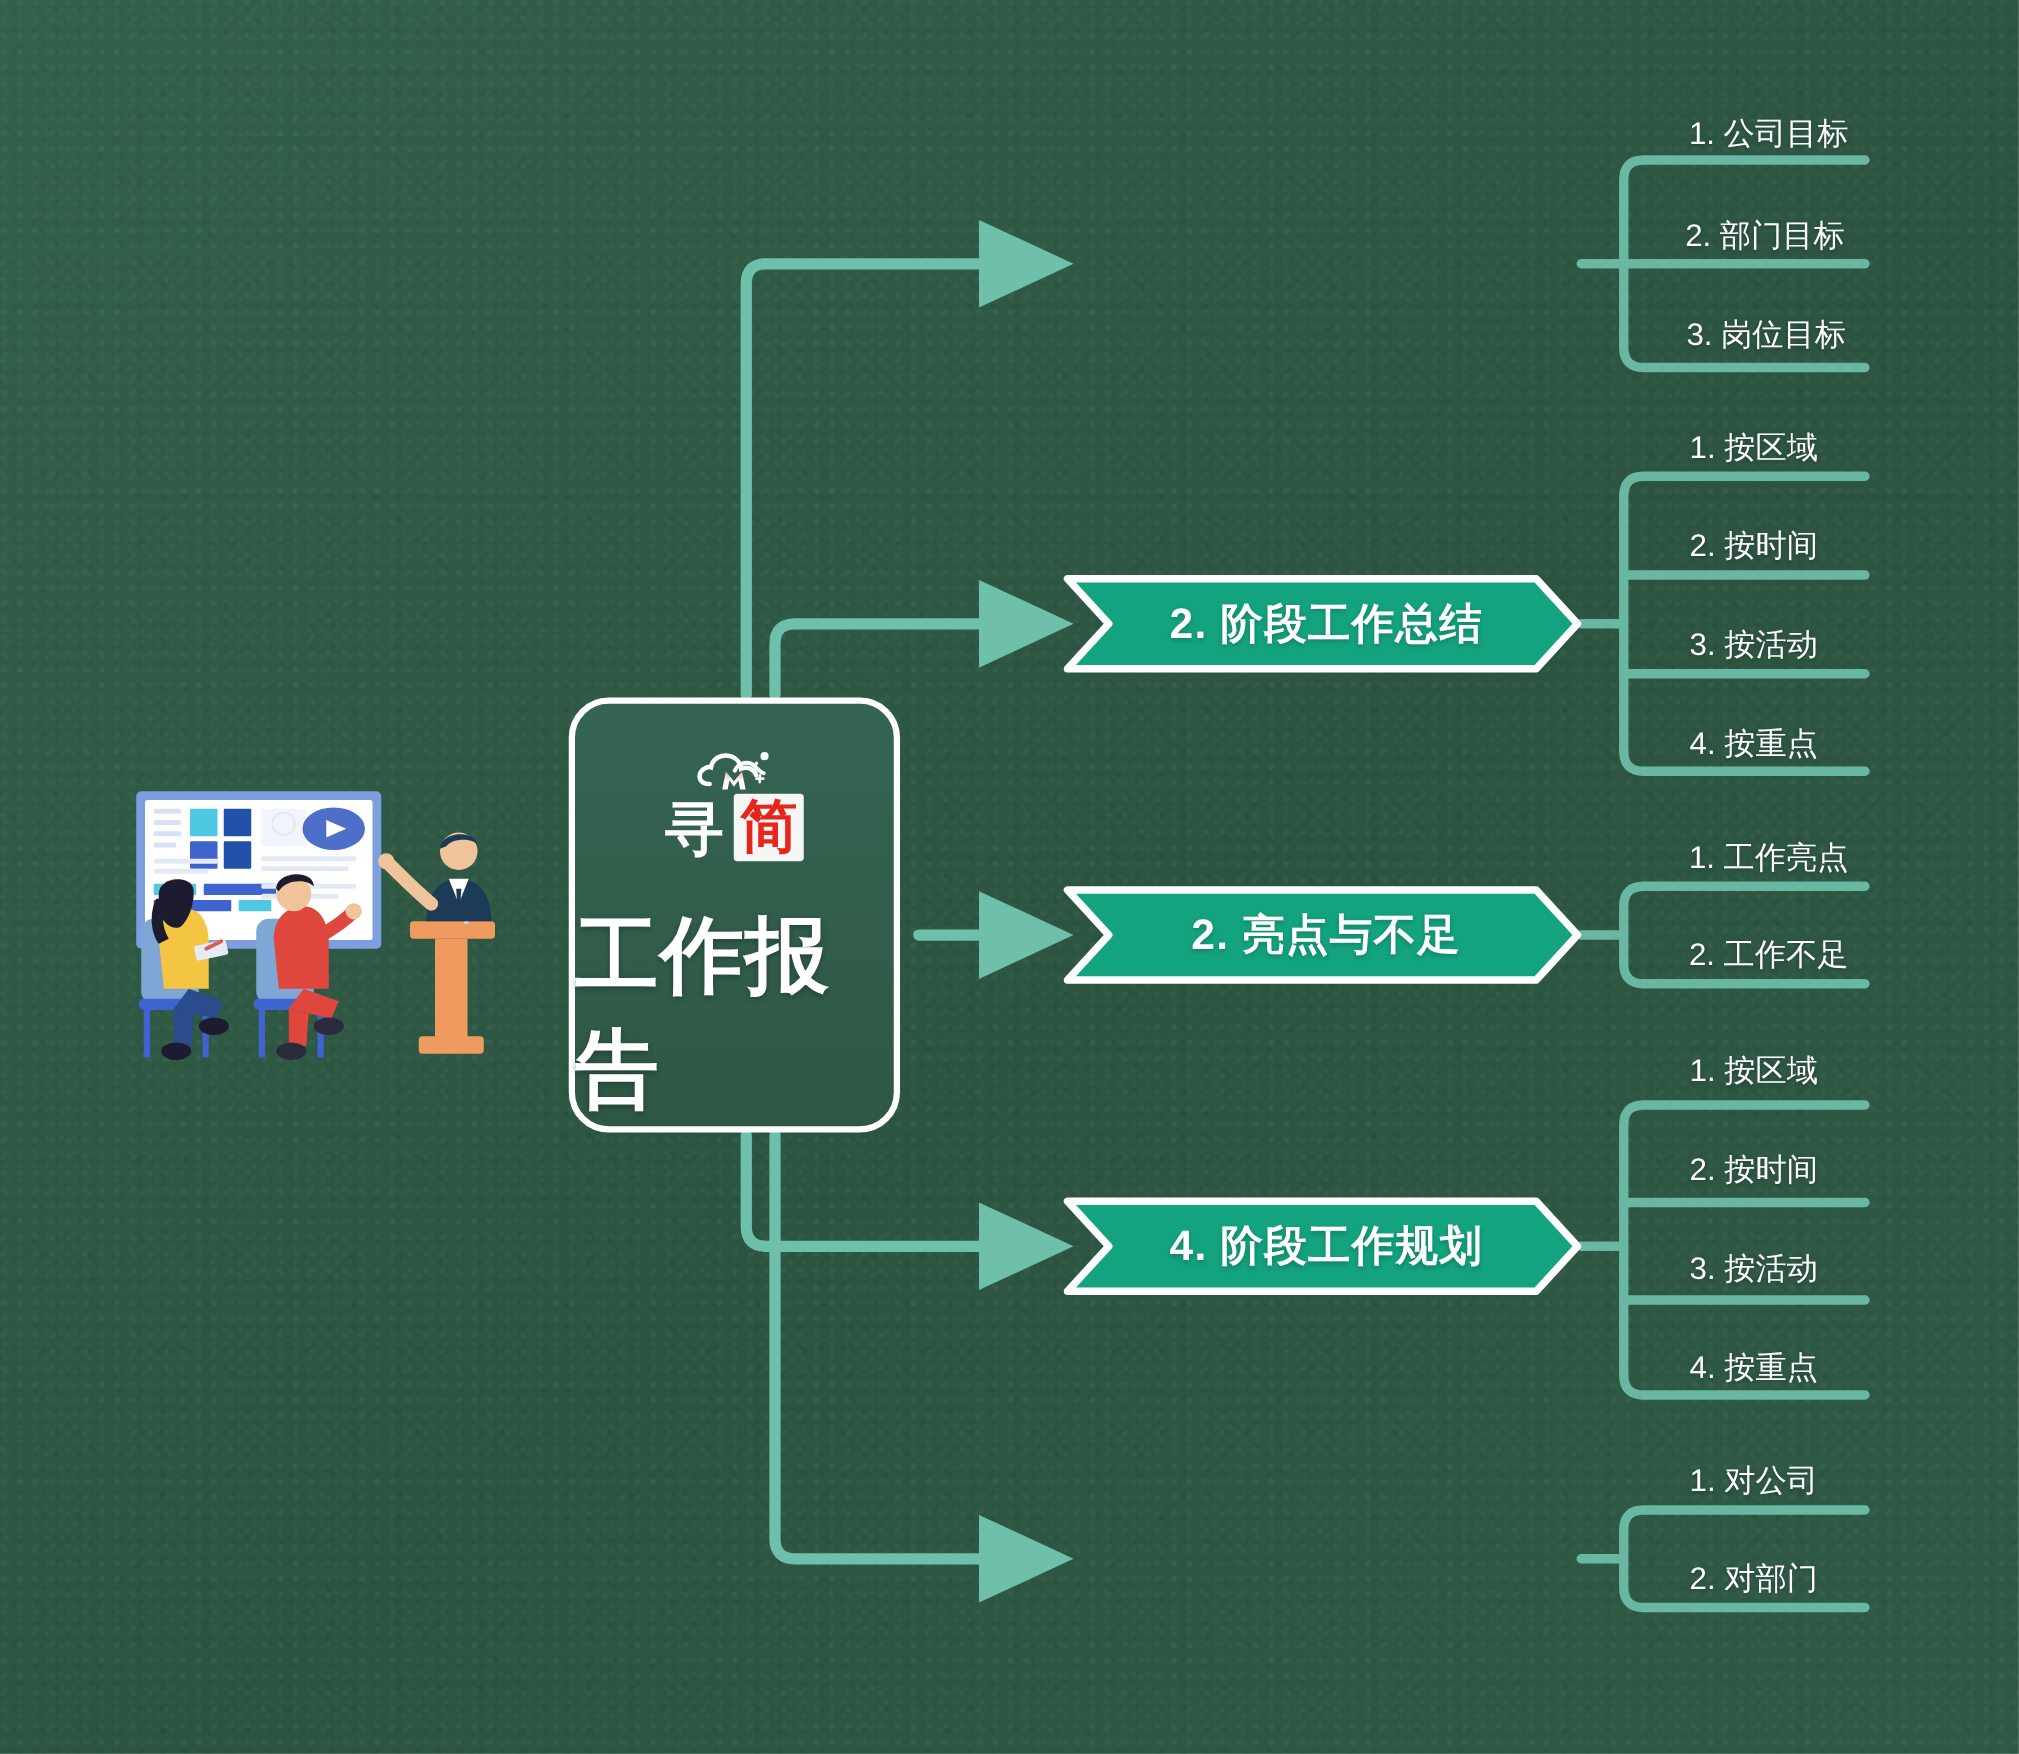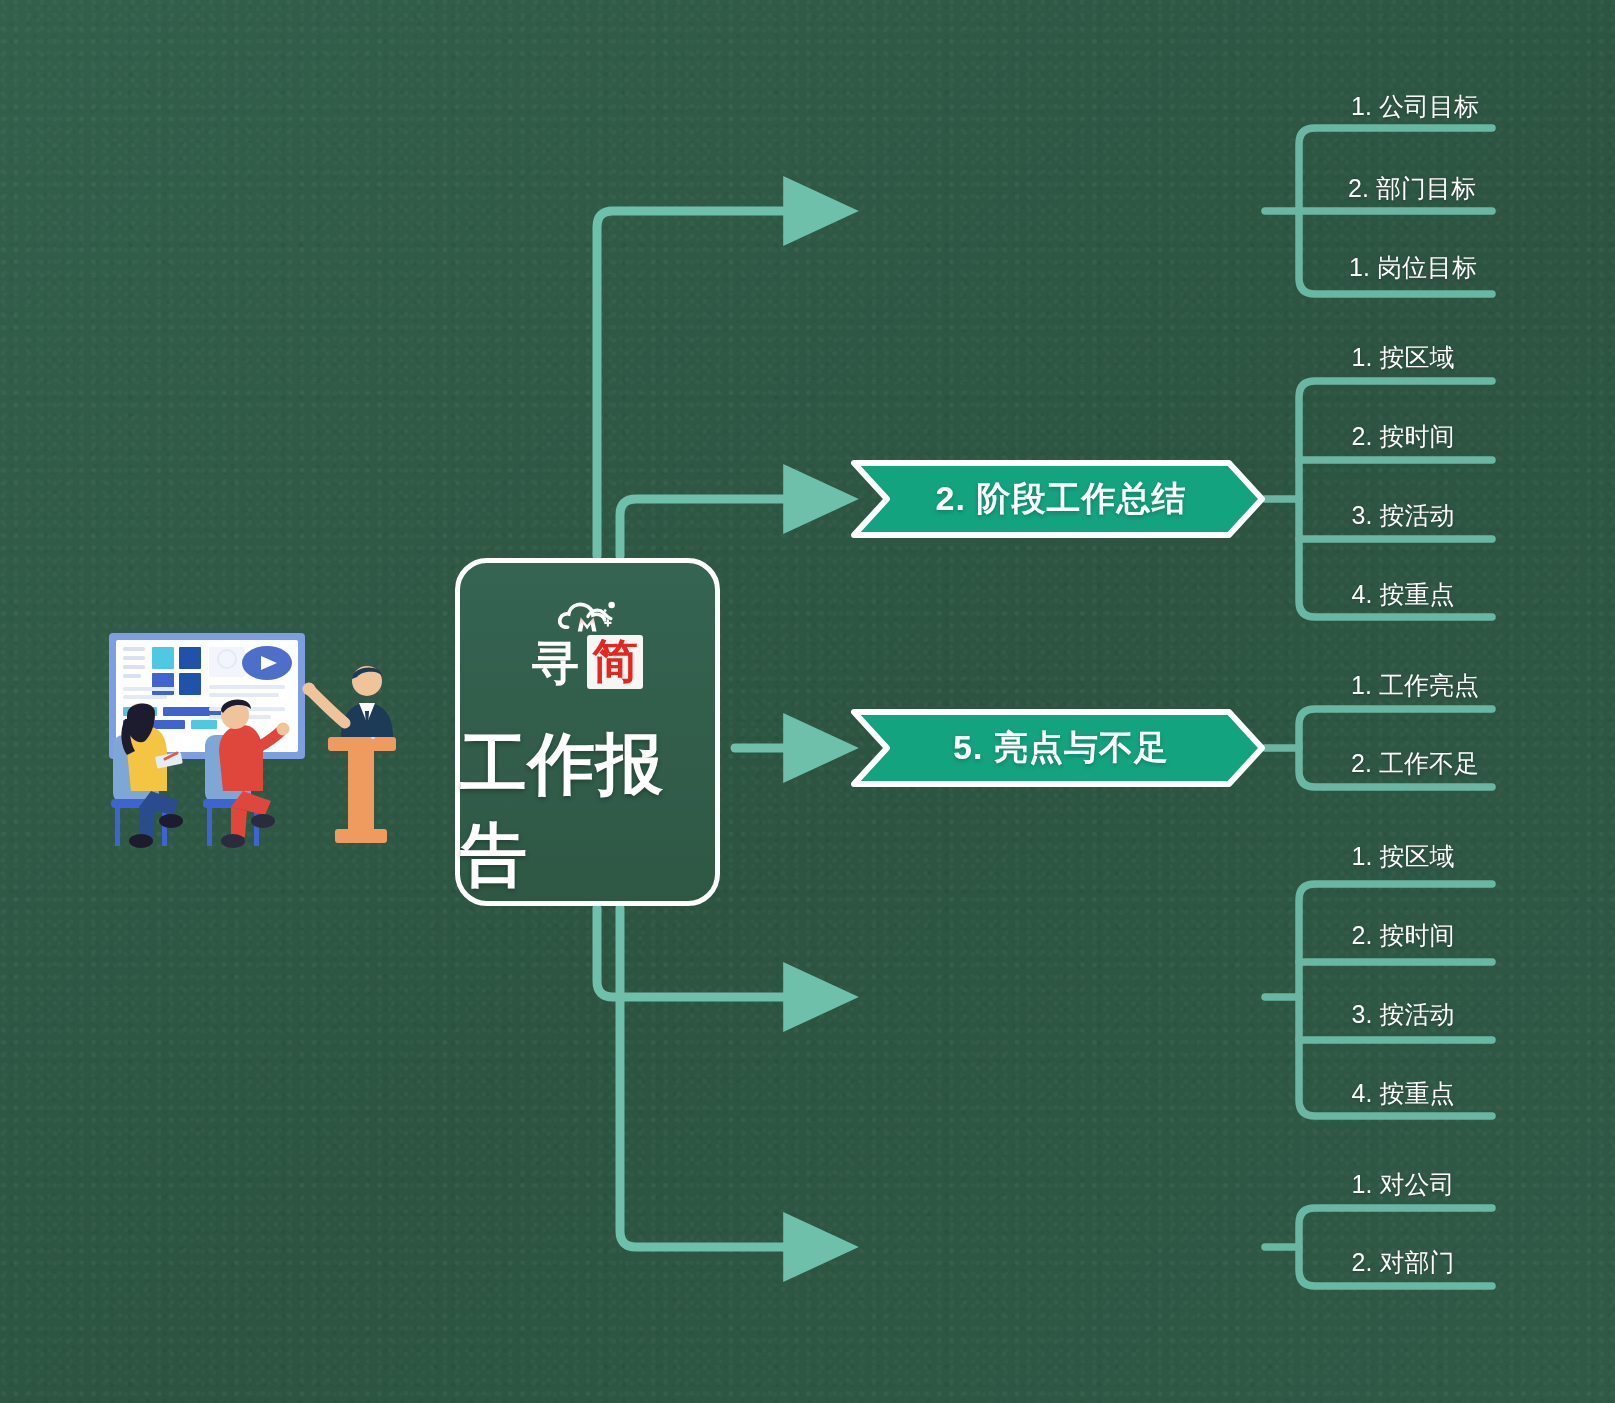--- a/index.html
+++ b/index.html
@@ -254,42 +254,48 @@
       <span class="jian-box">
         <span class="jian">简</span>
       </span>
     </div>
 
     <div class="center-title">工作报告</div>
   </div>
 
   <div class="sub-item" style="left:1415px; top:90px;">1. 公司目标</div>
   <div class="sub-item" style="left:1412px; top:172px;">2. 部门目标</div>
-  <div class="sub-item" style="left:1413px; top:251px;">1. 岗位目标</div>
+  <div class="sub-item" style="left:1413px; top:251px;">3. 岗位目标</div>
 
   <div class="branch" style="left:851px; top:460px; width:414px;">
     <svg width="414" height="78" viewBox="0 0 414 78" preserveAspectRatio="none">
       <path d="M3,3 L378,3 L411,39 L378,75 L3,75 L36,39 z" fill="#14a37f" stroke="#ffffff" stroke-width="6" stroke-linejoin="round"></path>
     </svg>
     <div class="branch-label">2. 阶段工作总结</div>
   </div>
   <div class="sub-item" style="left:1403px; top:341px;">1. 按区域</div>
   <div class="sub-item" style="left:1403px; top:420px;">2. 按时间</div>
   <div class="sub-item" style="left:1403px; top:499px;">3. 按活动</div>
   <div class="sub-item" style="left:1403px; top:578px;">4. 按重点</div>
 
   <div class="branch" style="left:851px; top:709px; width:414px;">
     <svg width="414" height="78" viewBox="0 0 414 78" preserveAspectRatio="none">
       <path d="M3,3 L378,3 L411,39 L378,75 L3,75 L36,39 z" fill="#14a37f" stroke="#ffffff" stroke-width="6" stroke-linejoin="round"></path>
     </svg>
-    <div class="branch-label">5. 亮点与不足</div>
+    <div class="branch-label">2. 亮点与不足</div>
   </div>
   <div class="sub-item" style="left:1415px; top:669px;">1. 工作亮点</div>
   <div class="sub-item" style="left:1415px; top:747px;">2. 工作不足</div>
 
+  <div class="branch" style="left:851px; top:958px; width:414px;">
+    <svg width="414" height="78" viewBox="0 0 414 78" preserveAspectRatio="none">
+      <path d="M3,3 L378,3 L411,39 L378,75 L3,75 L36,39 z" fill="#14a37f" stroke="#ffffff" stroke-width="6" stroke-linejoin="round"></path>
+    </svg>
+    <div class="branch-label">4. 阶段工作规划</div>
+  </div>
   <div class="sub-item" style="left:1403px; top:840px;">1. 按区域</div>
   <div class="sub-item" style="left:1403px; top:919px;">2. 按时间</div>
   <div class="sub-item" style="left:1403px; top:998px;">3. 按活动</div>
   <div class="sub-item" style="left:1403px; top:1077px;">4. 按重点</div>
 
   <div class="sub-item" style="left:1403px; top:1168px;">1. 对公司</div>
   <div class="sub-item" style="left:1403px; top:1246px;">2. 对部门</div>
 
 </div>
 

